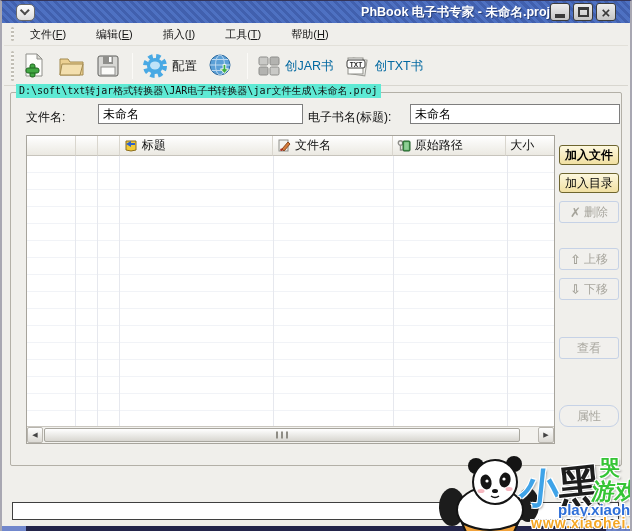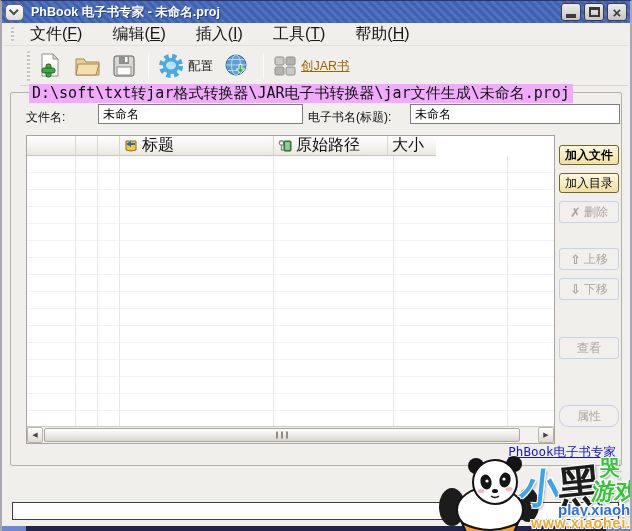--- a/index.html
+++ b/index.html
@@ -11,21 +11,21 @@
     background:#f0efeb;
     border-top:1px solid #34355a;
     border-left:2px solid #a8a7b2;
     border-right:2px solid #a8a7b2;
   }
 
   
   .titlebar {
     position:absolute; top:0; left:0; right:0; height:22px;
     background:repeating-linear-gradient(45deg,#4e71c2 0 3px,#4160ae 3px 6px);
-    display:flex; align-items:center; padding:0 3px;
+    display:flex; align-items:center; padding:0 14px;text-align:right;
   }
   .win-icon {
     width:19px; height:17px; background:linear-gradient(#ffffff,#dcdcdc);
     border:1px solid #6a6a6a; border-radius:5px;
     display:flex; align-items:center; justify-content:center; margin-right:7px;
   }
   .chev { width:7px; height:7px; border-left:2px solid #4a4a4a; border-bottom:2px solid #4a4a4a;
     transform:rotate(-45deg) translate(1px,-2px); }
   .title { color:#fff; font-weight:bold; font-size:12.5px; text-shadow:1px 1px 0 #28407c; flex:1;
     white-space:nowrap; overflow:hidden; }
@@ -41,56 +41,56 @@
 
   
   .appbody { position:absolute; top:22px; left:2px; right:2px; bottom:5px;
     background:#f0efeb; overflow:hidden; }
 
   .gripper { display:inline-block; width:3px; align-self:stretch; margin:4px 4px 4px 3px;
     background:repeating-linear-gradient(180deg,#c2bfb6 0 2px,#f7f6f2 2px 4px); border-radius:2px; }
 
   .menubar { position:absolute; top:0; left:0; right:0; height:23px;
     display:flex; align-items:stretch; border-bottom:1px solid #e2e0d9; padding-left:4px; }
-  .mitem { display:flex; align-items:center; padding:0 12px; font-size:16px; color:#161616;
+  .mitem { display:flex; align-items:center; padding:0 12px; font-size:11px; color:#161616;
     margin-right:6px; }
   .u { text-decoration:underline; }
 
-  .toolbar { position:absolute; top:24px; left:16px; right:0; height:39px;
+  .toolbar { position:absolute; top:24px; left:0; right:0; height:39px;
     display:flex; align-items:center; border-bottom:1px solid #d8d6cf; padding-left:4px; }
   .tbtn { display:flex; align-items:center; justify-content:center; gap:4px;
     padding:2px 4px; margin-right:3px; }
   .tsep { width:1px; height:26px; background:#d2d0c8; border-right:1px solid #fbfaf7; margin:0 5px; }
   .tlabel { font-size:12.5px; color:#1d1d1d; }
-  .tlabel.dis { color:#a16207;text-decoration:underline; }
+  .tlabel.dis { color:#0369a1; }
   .icap { font-size:7px; font-weight:bold; line-height:1; text-align:center; letter-spacing:0; }
   .iconcol { display:flex; flex-direction:column; align-items:center; gap:1px; }
 
   
   .groupbox { position:absolute; top:69px; left:6px; width:612px; height:374px;
     border:1px solid #b3b0a7; border-radius:2px; }
-  .gb-legend { position:absolute; top:-9px; left:18px; background:#f0abfc; padding:0 3px;
-    font-family:"DejaVu Sans Mono","Liberation Mono",monospace; font-size:15px; color:#101010;
+  .gb-legend { position:absolute; top:-9px; left:5px; background:#5eead4; padding:0 3px;
+    font-family:"DejaVu Sans Mono","Liberation Mono",monospace; font-size:10px; color:#101010;
     white-space:nowrap; }
 
   .lbl { position:absolute; font-size:12px; color:#101010; white-space:nowrap; }
   .lbl1 { left:15px; top:16px; }
   .lbl2 { left:297px; top:16px; }
   .inp { position:absolute; height:20px; border:1px solid #7e7e7e; background:#fff;
     font-size:12px; padding:0 4px; font-family:inherit; color:#000; }
   .inp1 { left:87px; top:11px; width:205px; }
   .inp2 { left:399px; top:11px; width:210px; }
 
   
   .filetable { position:absolute; left:15px; top:42px; width:529px; height:309px;
     border:1px solid #a7a49c; background:#fff; display:flex; flex-direction:column; }
   .thead { height:20px; display:flex; flex:none; }
   .th { background:linear-gradient(#ffffff,#ebe9e2); border-right:1px solid #d9d6ce;
     border-bottom:1px solid #c7c4bc; display:flex; align-items:center; gap:4px;
-    font-size:16px; color:#101010; padding-left:4px; overflow:hidden; white-space:nowrap; }
+    font-size:12px; color:#101010; padding-left:4px; overflow:hidden; white-space:nowrap; }
   .c0{width:49px;} .c1{width:22px;} .c2{width:22px;}
   .c3{width:154px;} .c4{width:120px;} .c5{width:114px;} .c6{width:48px; border-right:none;}
   .tbody { flex:1; position:relative;
     background:repeating-linear-gradient(180deg,#ffffff 0 16px,#f1f3f7 16px 17px); }
   .vline { position:absolute; top:0; bottom:0; width:1px; background:#e6e8ee; }
   .v0{left:48px;} .v1{left:70px;} .v2{left:92px;} .v3{left:246px;} .v4{left:366px;} .v5{left:480px;}
 
   .hscroll { height:17px; flex:none; display:flex; align-items:stretch; background:#f3f2ee;
     border-top:1px solid #cac7c0; padding:0; }
   .hs-arrow { width:16px; flex:none; display:flex; align-items:center; justify-content:center;
@@ -244,20 +244,31 @@
           <rect x="2" y="2" width="9" height="8" rx="1.5" fill="#c9c9c6" stroke="#8d8d8a"></rect>
           <rect x="13" y="2" width="9" height="8" rx="1.5" fill="#b3b3b0" stroke="#8d8d8a"></rect>
           <rect x="2" y="12" width="9" height="8" rx="1.5" fill="#b3b3b0" stroke="#8d8d8a"></rect>
           <rect x="13" y="12" width="9" height="8" rx="1.5" fill="#c9c9c6" stroke="#8d8d8a"></rect>
         </svg>
         <span class="tlabel dis">创JAR书</span>
       </div>
 
 
 
+      <div class="tbtn">
+        <span class="iconcol">
+          <svg width="26" height="22" viewBox="0 0 26 22">
+            <rect x="7" y="4" width="14" height="16" fill="#f2f2ee" stroke="#9b9b96" transform="rotate(8 14 12)"></rect>
+            <rect x="3" y="3" width="15" height="16" fill="#fcfcfa" stroke="#8f8f89"></rect>
+            <rect x="2" y="5" width="18" height="8" rx="2" fill="#ffffff" stroke="#3a3a38"></rect>
+            <text x="11" y="11.5" font-size="6.5" font-weight="bold" text-anchor="middle" fill="#222">TXT</text>
+          </svg>
+        </span>
+        <span class="tlabel dis">创TXT书</span>
+      </div>
     </div>
 
     <div class="groupbox">
       <div class="gb-legend">D:\soft\txt转jar格式转换器\JAR电子书转换器\jar文件生成\未命名.proj</div>
 
       <label class="lbl lbl1">文件名:</label>
       <input class="inp inp1" type="text" value="未命名" style="">
       <label class="lbl lbl2">电子书名(标题):</label>
       <input class="inp inp2" type="text" value="未命名" style="">
 
@@ -265,20 +276,28 @@
         <div class="thead">
           <div class="th c0"></div>
           <div class="th c1"></div>
           <div class="th c2"></div>
           <div class="th c3">
             <svg width="14" height="13" viewBox="0 0 14 13">
               <path d="M2 2 h10 v9 q-5 2 -10 0 z" fill="#f2cb36" stroke="#8a6d1f"></path>
               <path d="M2 5 l5 -3 v2 h4 v2 h-4 v2 z" fill="#2f62c9"></path>
             </svg>
             <span>标题</span>
+          </div>
+          <div class="th c4">
+            <svg width="14" height="13" viewBox="0 0 14 13">
+              <rect x="2" y="1" width="9" height="11" fill="#f4f4f0" stroke="#8f8f8a"></rect>
+              <path d="M5 10 L11 3 L13 5 L7 12 z" fill="#d77b3a" stroke="#8a4a1f"></path>
+              <circle cx="4.5" cy="10.8" r="1.3" fill="#b03020"></circle>
+            </svg>
+            <span>文件名</span>
           </div>
           <div class="th c5">
             <svg width="14" height="13" viewBox="0 0 14 13">
               <circle cx="3.5" cy="4" r="2.2" fill="none" stroke="#8f8f8a" stroke-width="1.4"></circle>
               <path d="M3.5 6 v5 h2" stroke="#8f8f8a" stroke-width="1.4" fill="none"></path>
               <rect x="6" y="2" width="7" height="10" rx="1" fill="#4aa054" stroke="#205c28"></rect>
               <rect x="7.2" y="3.2" width="4.6" height="7.6" fill="#8fcf96"></rect>
             </svg>
             <span>原始路径</span>
           </div>
@@ -323,21 +342,20 @@
           <span class="aicon">⇩</span>
           <span>下移</span>
         </div>
       <div class="abtn dis t6">
           <span>查看</span>
         </div>
       <div class="abtn dis t7">
           <span>属性</span>
         </div>
 
-      <a class="brand-link">PhBook电子书专家</a>
     </div>
 
     <div class="progress"></div>
   </div>
 
   <div class="bottom-frame">
     <i class="bf-corner bf-left"></i>
     <i class="bf-corner bf-right"></i>
   </div>
 

